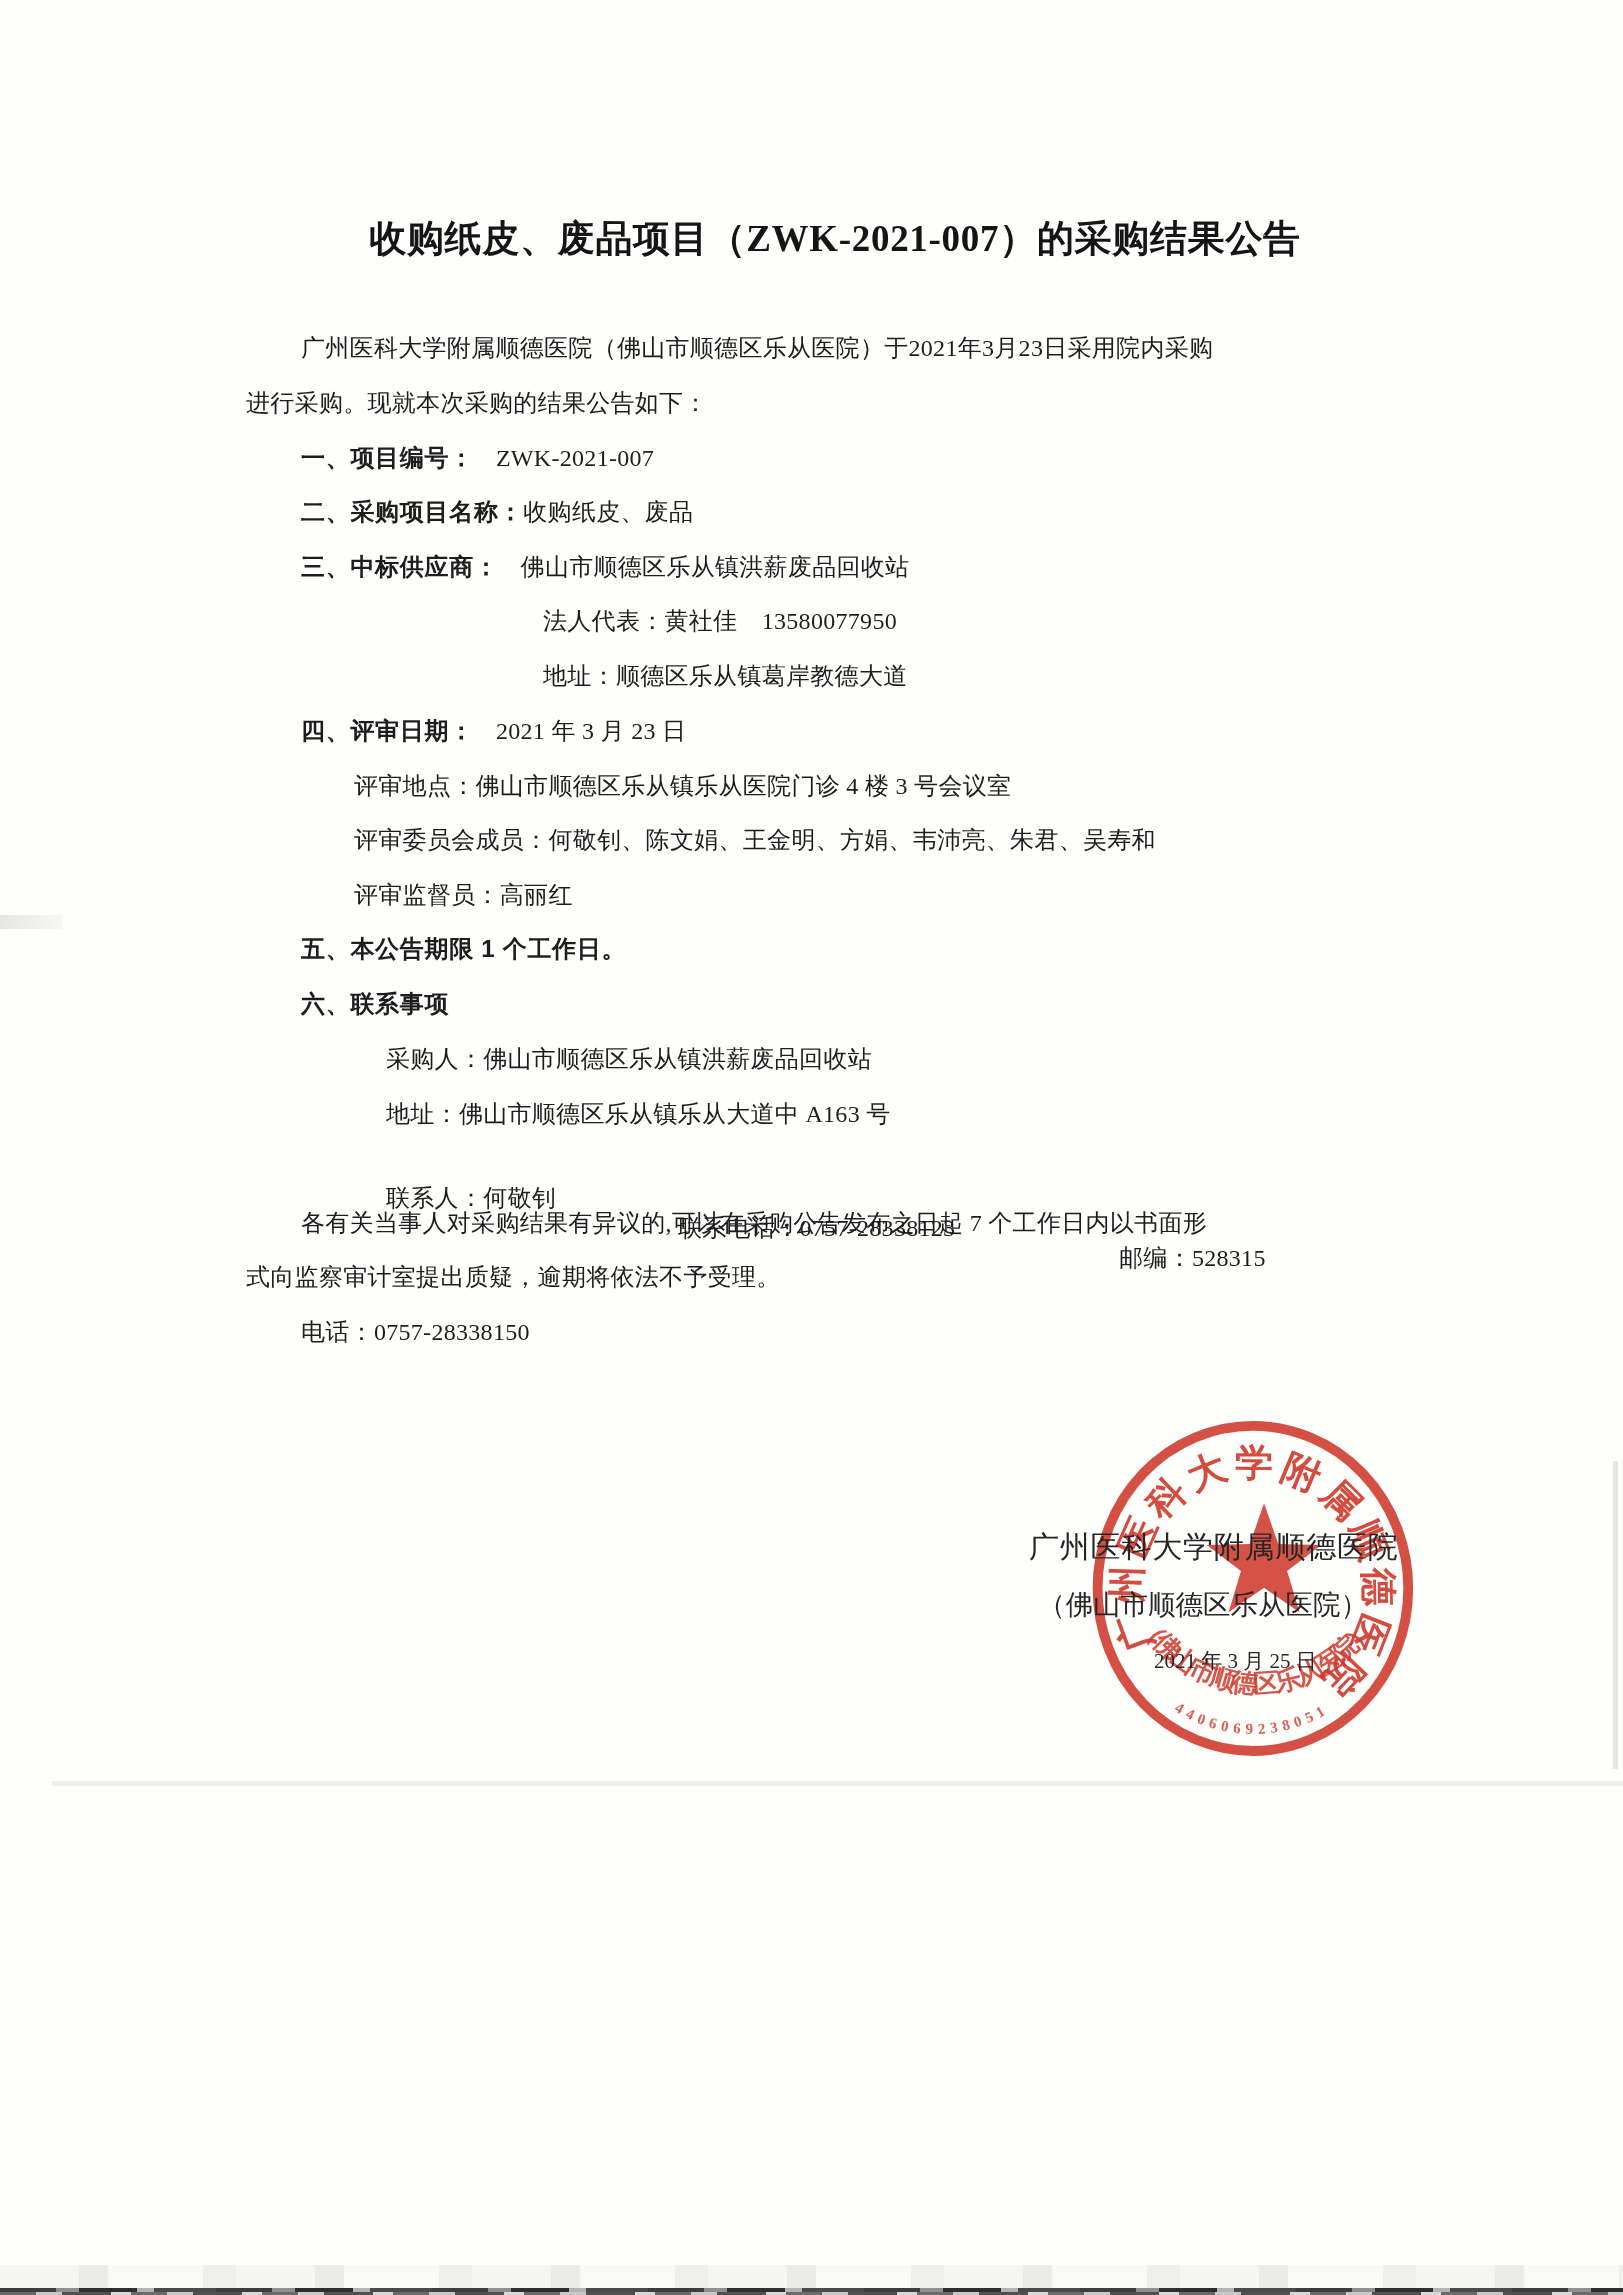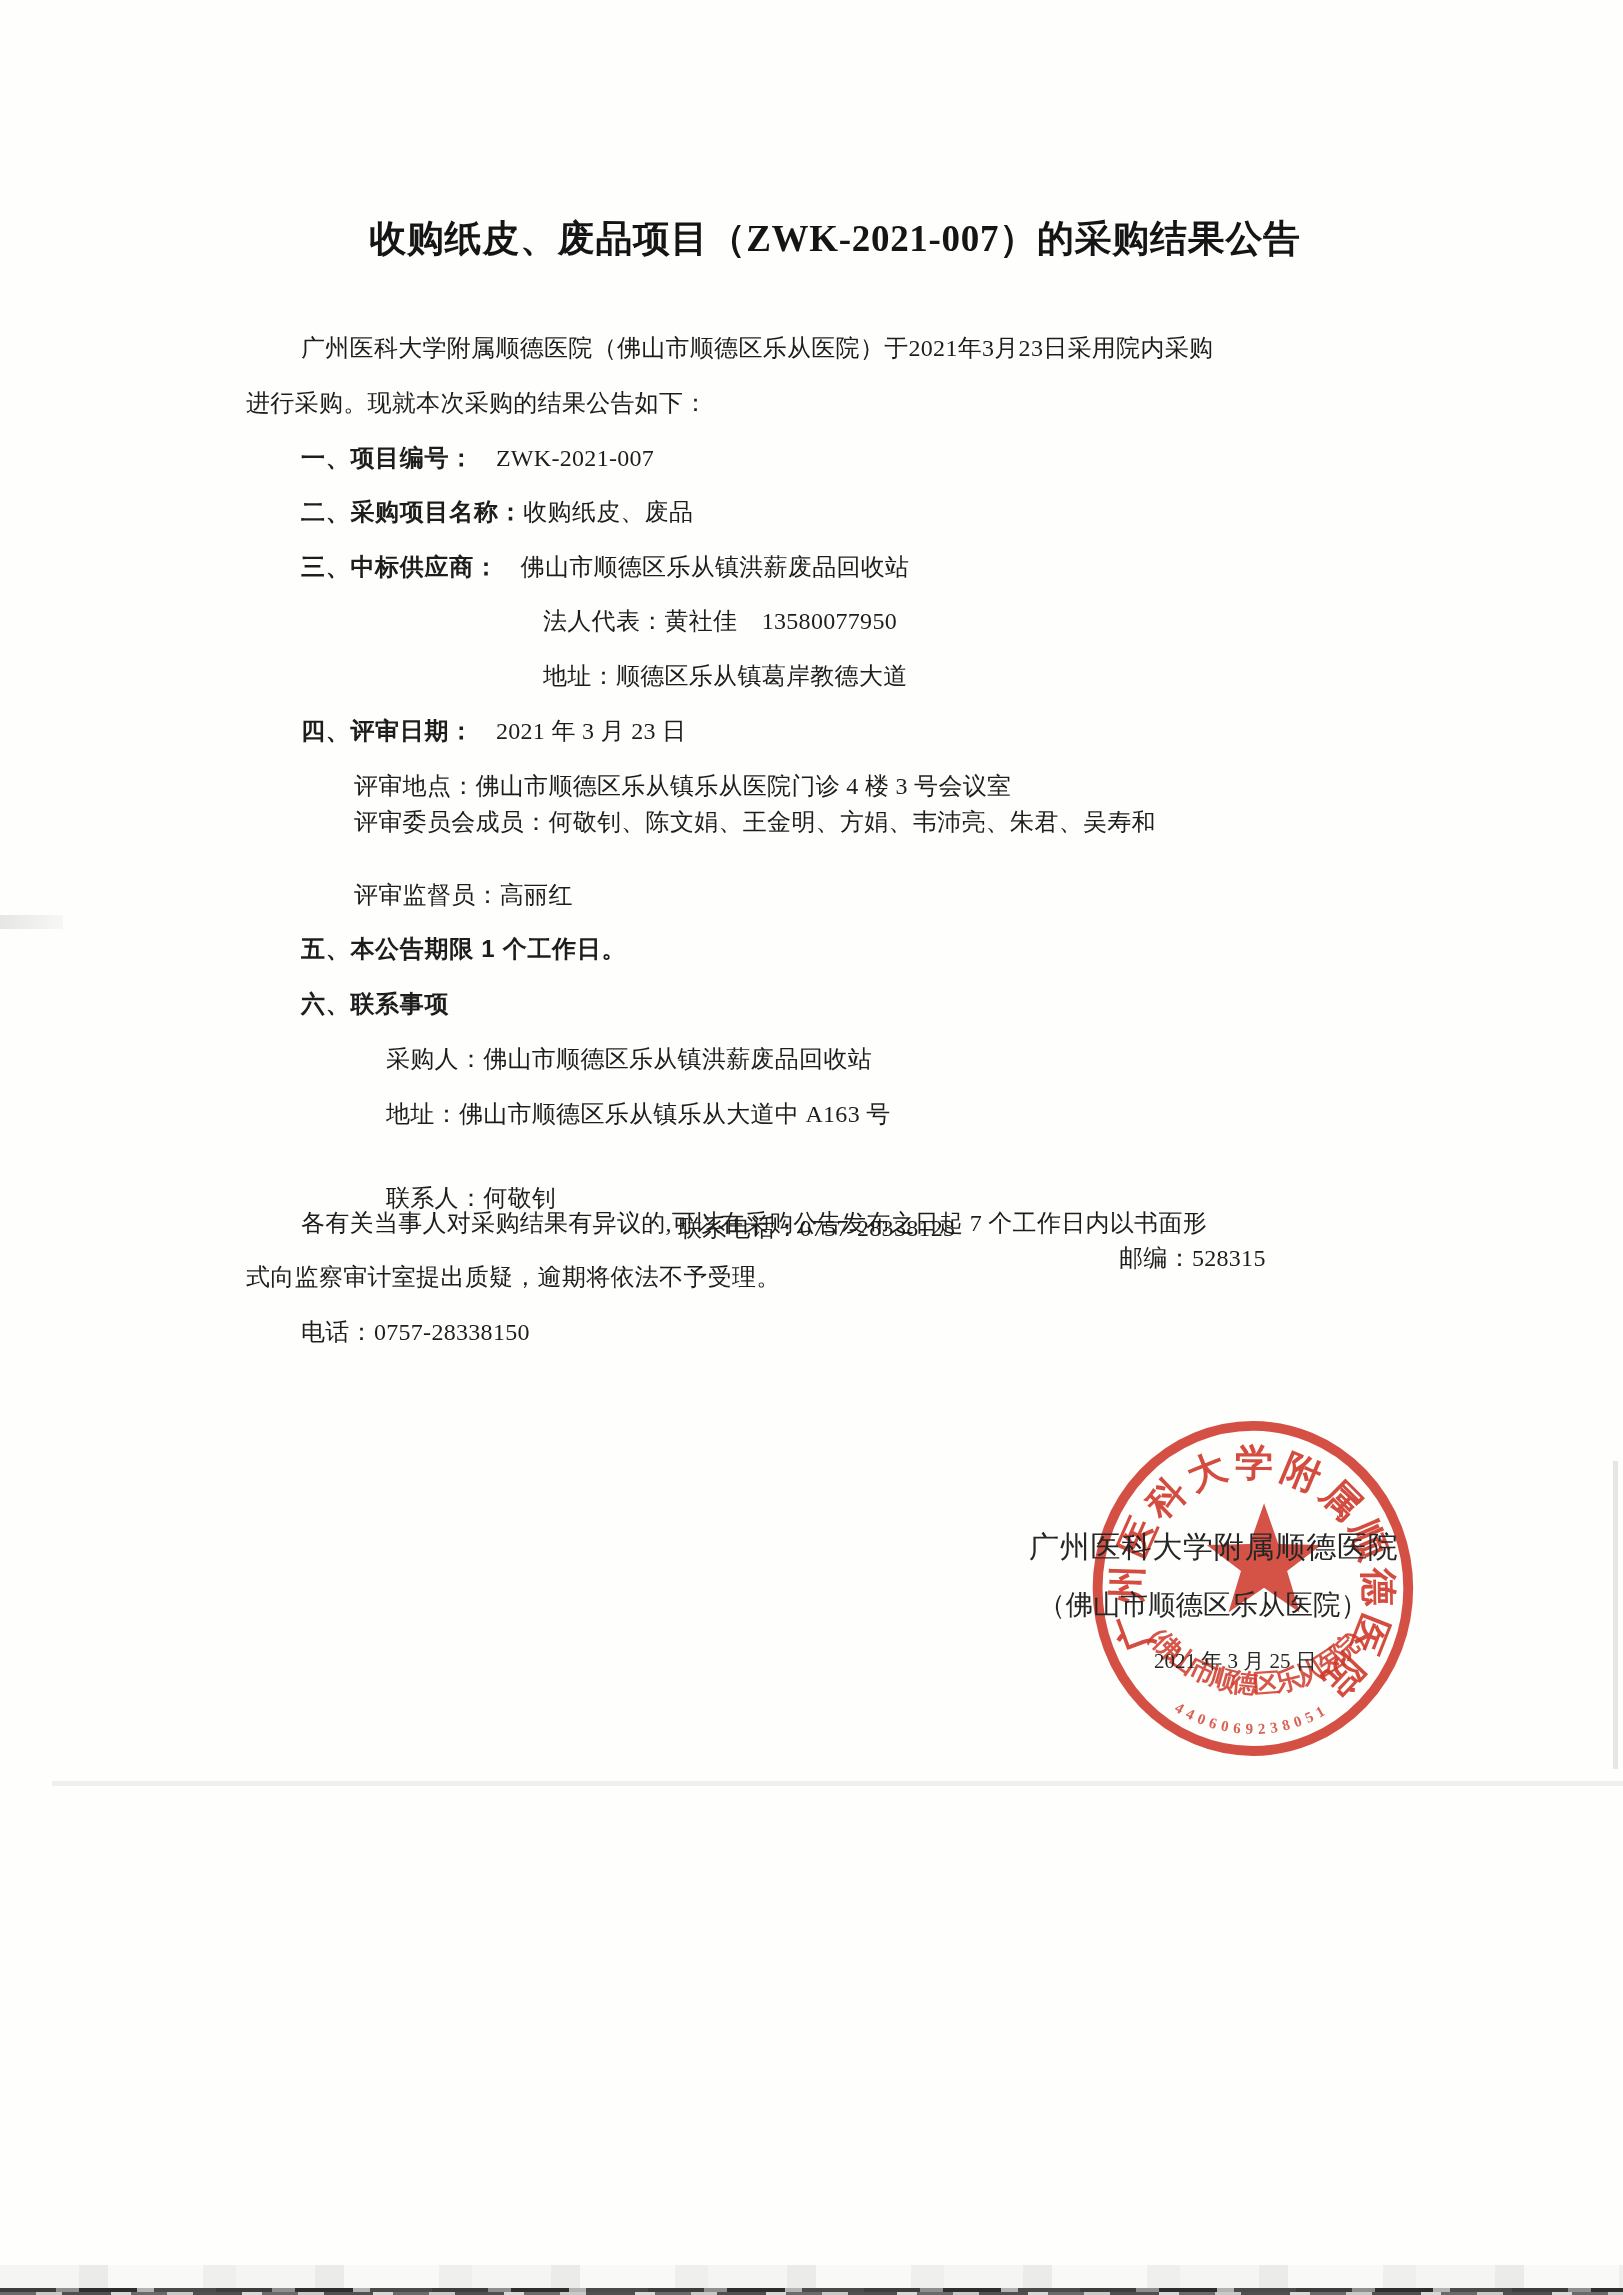--- a/index.html
+++ b/index.html
@@ -80,21 +80,21 @@
   <div class="line" style="left:301px;top:443px;"><span class="bold">一、项目编号：</span><span class="val-gap">ZWK-2021-007</span></div>
 
   <div class="line" style="left:301px;top:552px;"><span class="bold">三、中标供应商：</span><span class="val-gap">佛山市顺德区乐从镇洪薪废品回收站</span></div>
 
   <div class="line" style="left:301px;top:497px;"><span class="bold">二、采购项目名称：</span><span>收购纸皮、废品</span></div>
   <div class="line" style="left:543px;top:606px;">法人代表：黄社佳　13580077950</div>
   <div class="line" style="left:543px;top:661px;">地址：顺德区乐从镇葛岸教德大道</div>
 
   <div class="line" style="left:301px;top:716px;"><span class="bold">四、评审日期：</span><span class="val-gap">2021 年 3 月 23 日</span></div>
   <div class="line" style="left:354px;top:771px;">评审地点：佛山市顺德区乐从镇乐从医院门诊 4 楼 3 号会议室</div>
-  <div class="line" style="left:354px;top:807px;text-align:center;">评审委员会成员：何敬钊、陈文娟、王金明、方娟、韦沛亮、朱君、吴寿和</div>
+  <div class="line" style="left:354px;top:825px;text-align:center;">评审委员会成员：何敬钊、陈文娟、王金明、方娟、韦沛亮、朱君、吴寿和</div>
   <div class="line" style="left:354px;top:880px;">评审监督员：高丽红</div>
 
   <div class="line bold" style="left:301px;top:934px;">五、本公告期限 1 个工作日。</div>
 
   <div class="line bold" style="left:301px;top:989px;">六、联系事项</div>
   <div class="line" style="left:386px;top:1044px;">采购人：佛山市顺德区乐从镇洪薪废品回收站</div>
   <div class="line" style="left:386px;top:1099px;">地址：佛山市顺德区乐从镇乐从大道中 A163 号</div>
   <div class="line" style="left:386px;top:1153px;width:1113px;">
     <span style="position:absolute;left:0;">联系人：何敬钊</span>
     <span style="position:absolute;left:292px;">联系电话：0757-28338123</span>

